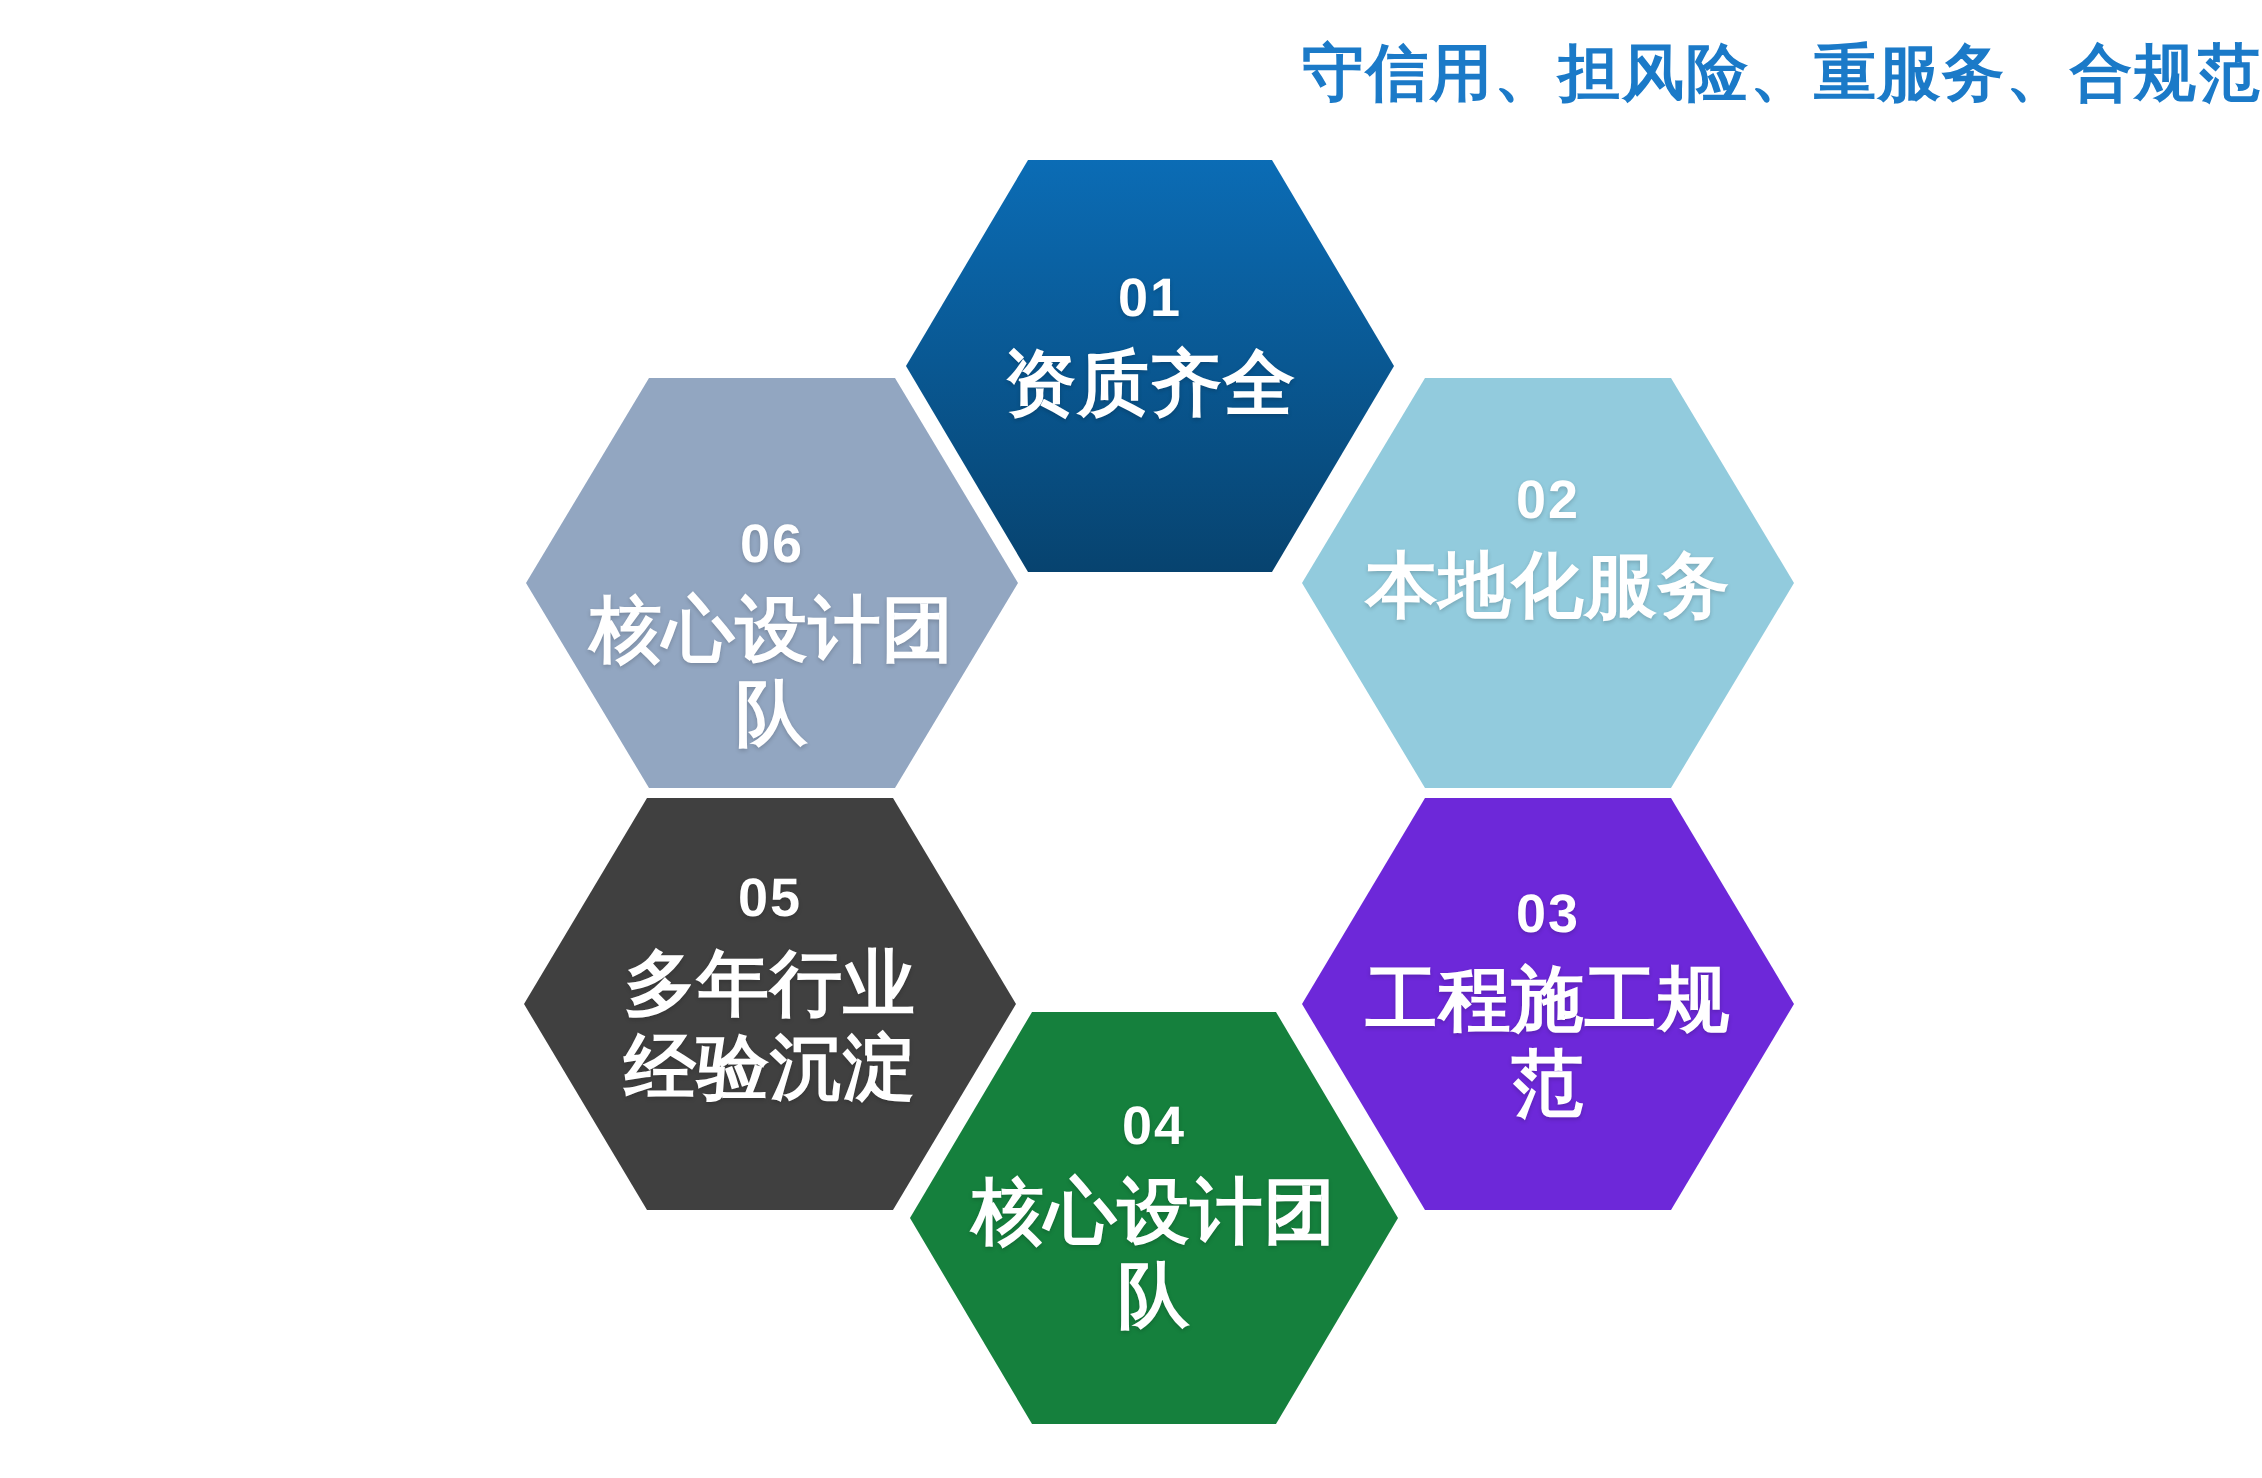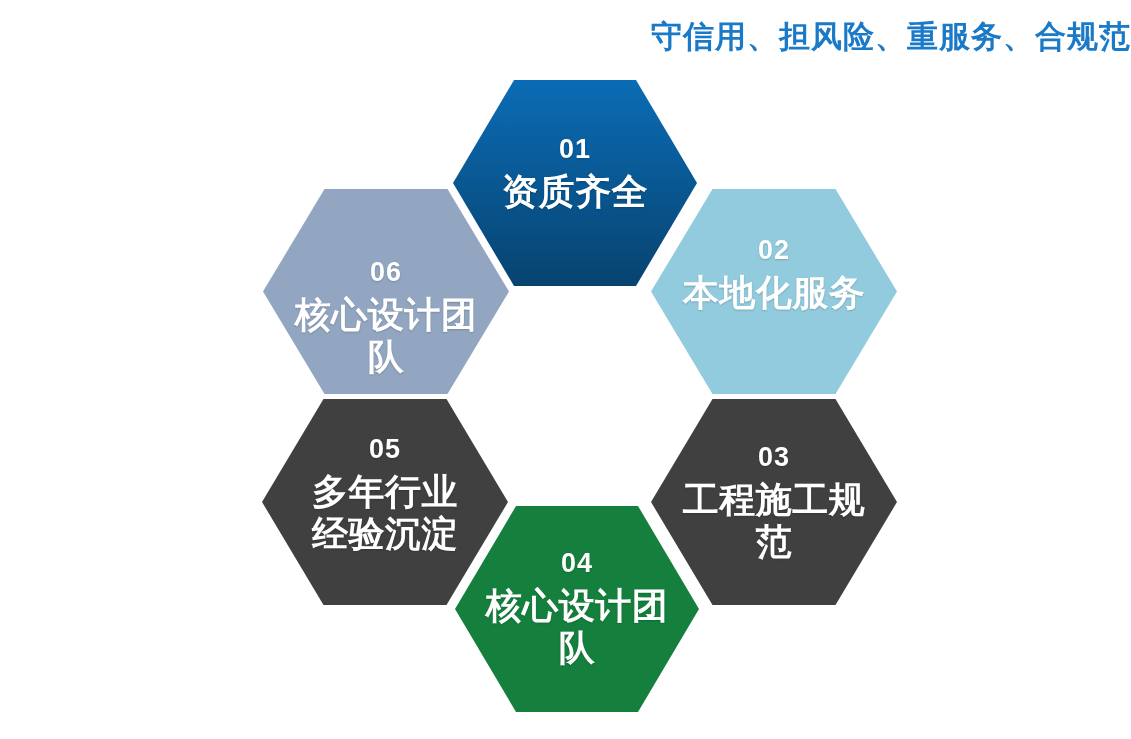--- a/index.html
+++ b/index.html
@@ -102,21 +102,21 @@
       </div>
     </div>
 
     <div class="hex" id="hex-02" style="background: rgb(146, 203, 221);">
       <div class="hex-inner">
         <div class="hex-num">02</div>
         <div class="hex-label">本地化服务</div>
       </div>
     </div>
 
-    <div class="hex" id="hex-03" style="background: #404040;">
+    <div class="hex" id="hex-03" style="background: #6d28d9;">
       <div class="hex-inner">
         <div class="hex-num">03</div>
         <div class="hex-label">工程施工规范</div>
       </div>
     </div>
 
     <div class="hex" id="hex-04" style="background: #15803d;">
       <div class="hex-inner">
         <div class="hex-num">04</div>
         <div class="hex-label">核心设计团队</div>

